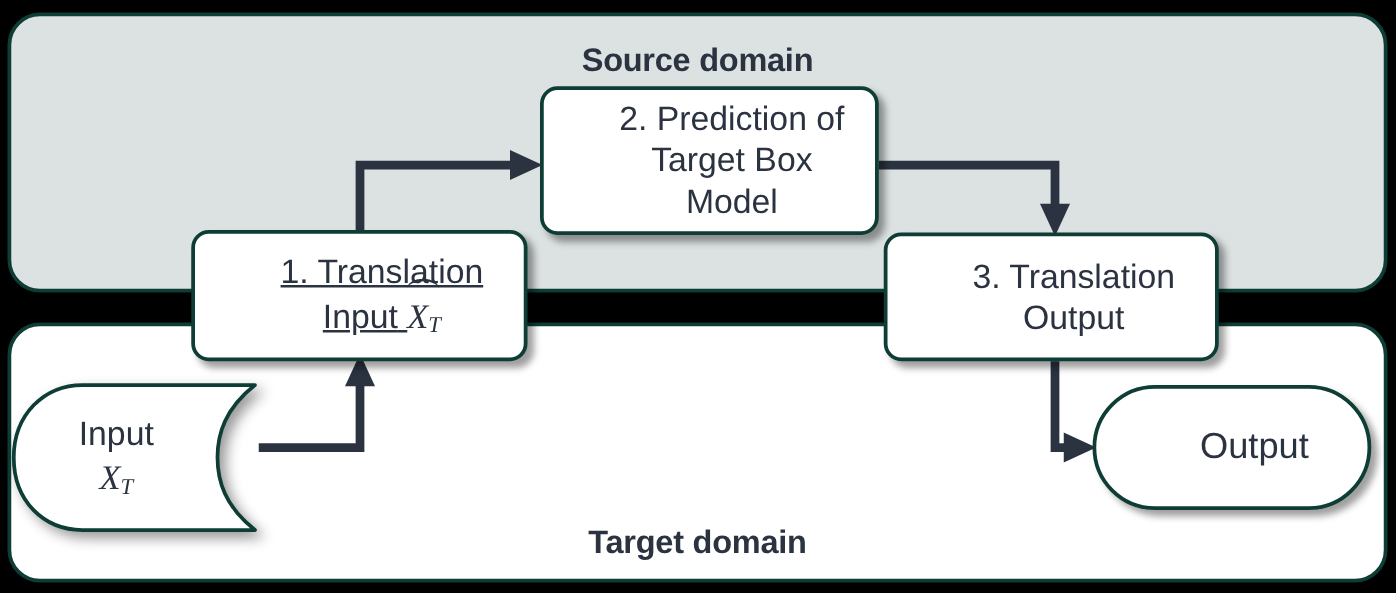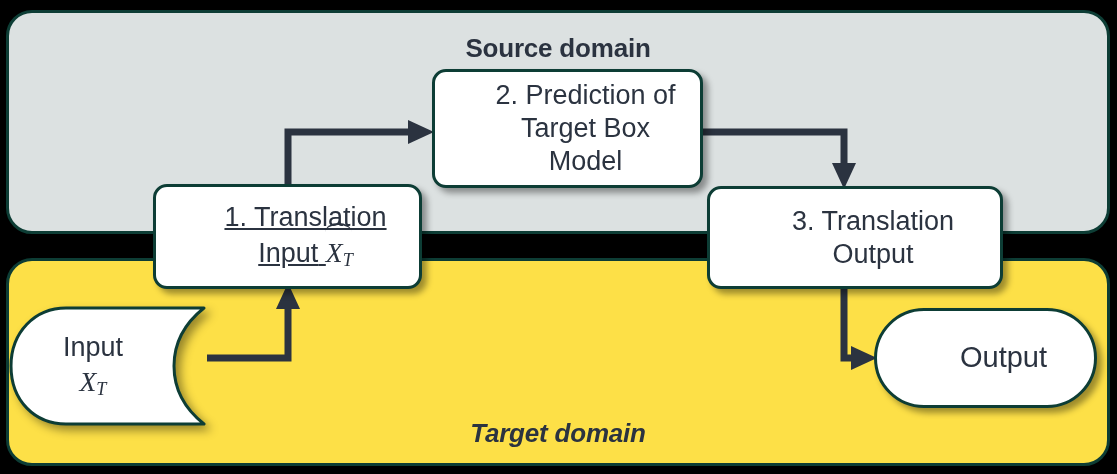--- a/index.html
+++ b/index.html
@@ -29,22 +29,21 @@
     top: 10px;
     width: 1104px;
     height: 224px;
     background: #dce1e1;
   }
   #target-panel {
     left: 6px;
     top: 258px;
     width: 1104px;
     height: 208px;
-    background: #fde047;
-    font-style: italic;
+    background: #ffffff;
   }
   .domain-label {
     position: absolute;
     width: 100%;
     text-align: center;
     font-size: 26px;
     font-weight: bold;
     color: #2b3340;
     letter-spacing: -0.2px;
     white-space: nowrap;
@@ -78,21 +77,21 @@
   #node-translation-input {
     left: 153px;
     top: 184px;
     width: 269px;
     height: 105px;
     text-decoration: underline;
   }
   #node-translation-output {
     left: 707px;
     top: 186px;
-    width: 296px;
+    width: 268px;
     height: 103px;
     justify-content: center;
   }
 
   
   #node-output {
     left: 874px;
     top: 308px;
     width: 223px;
     height: 100px;

